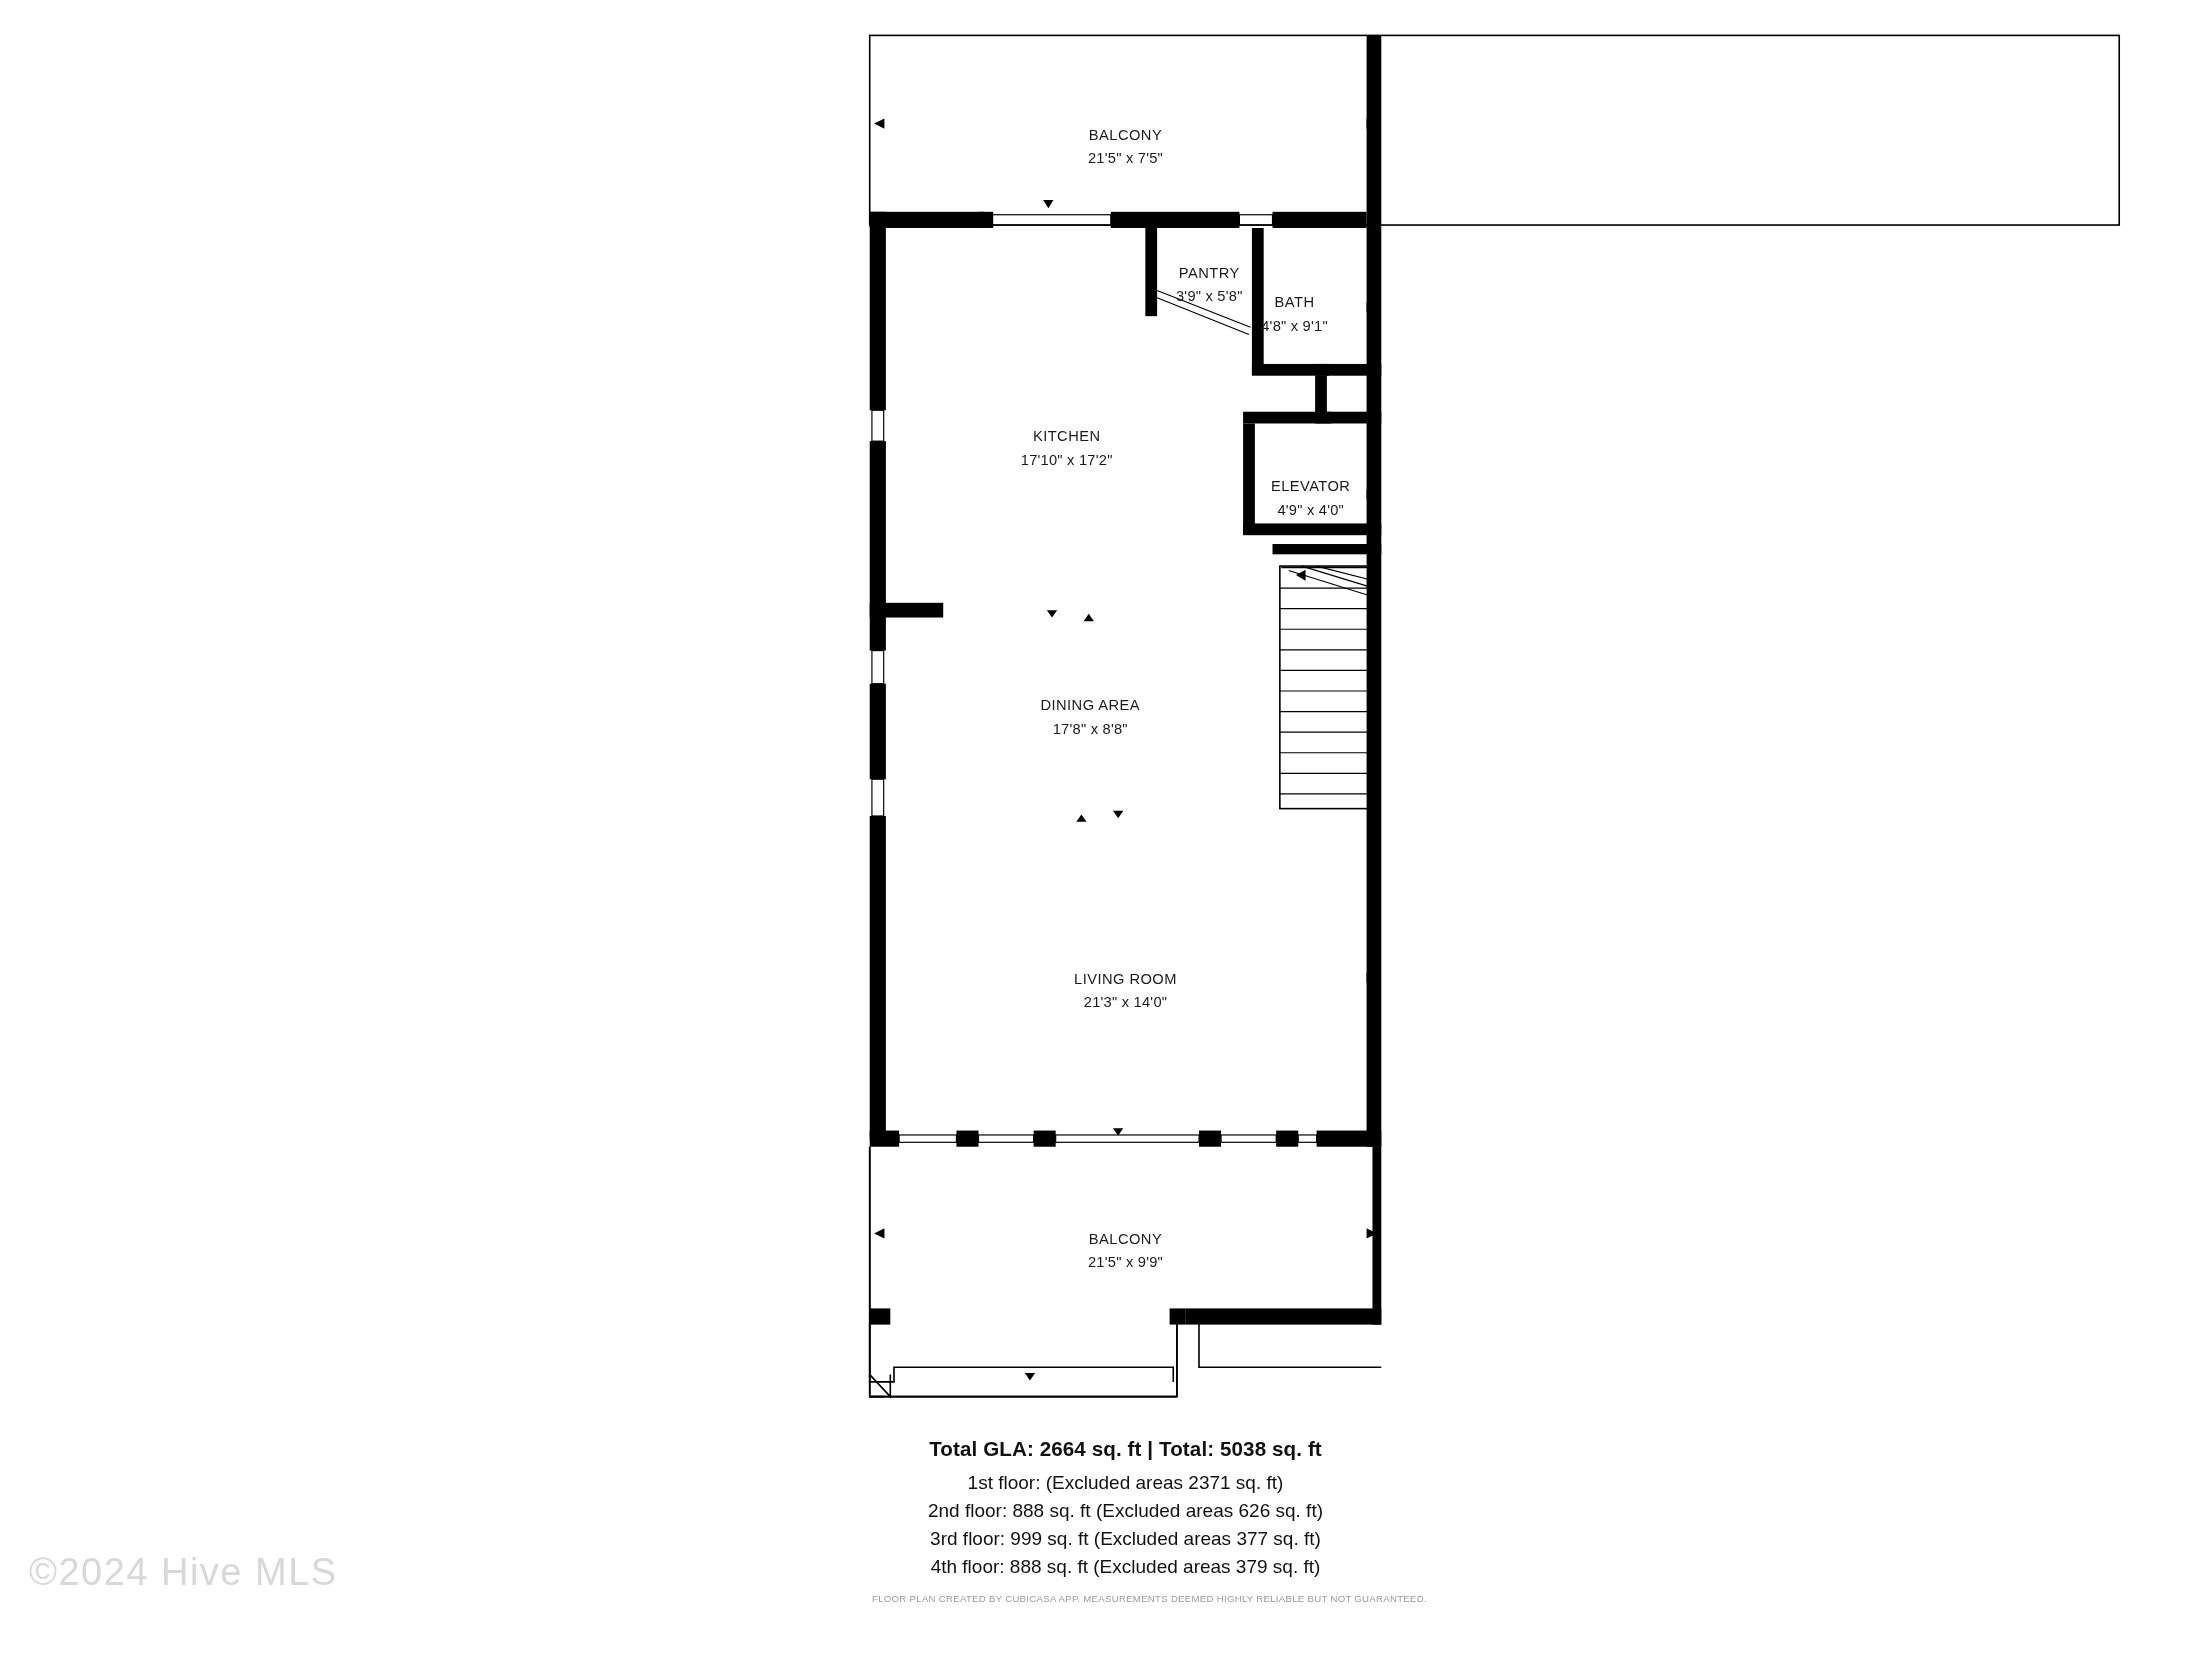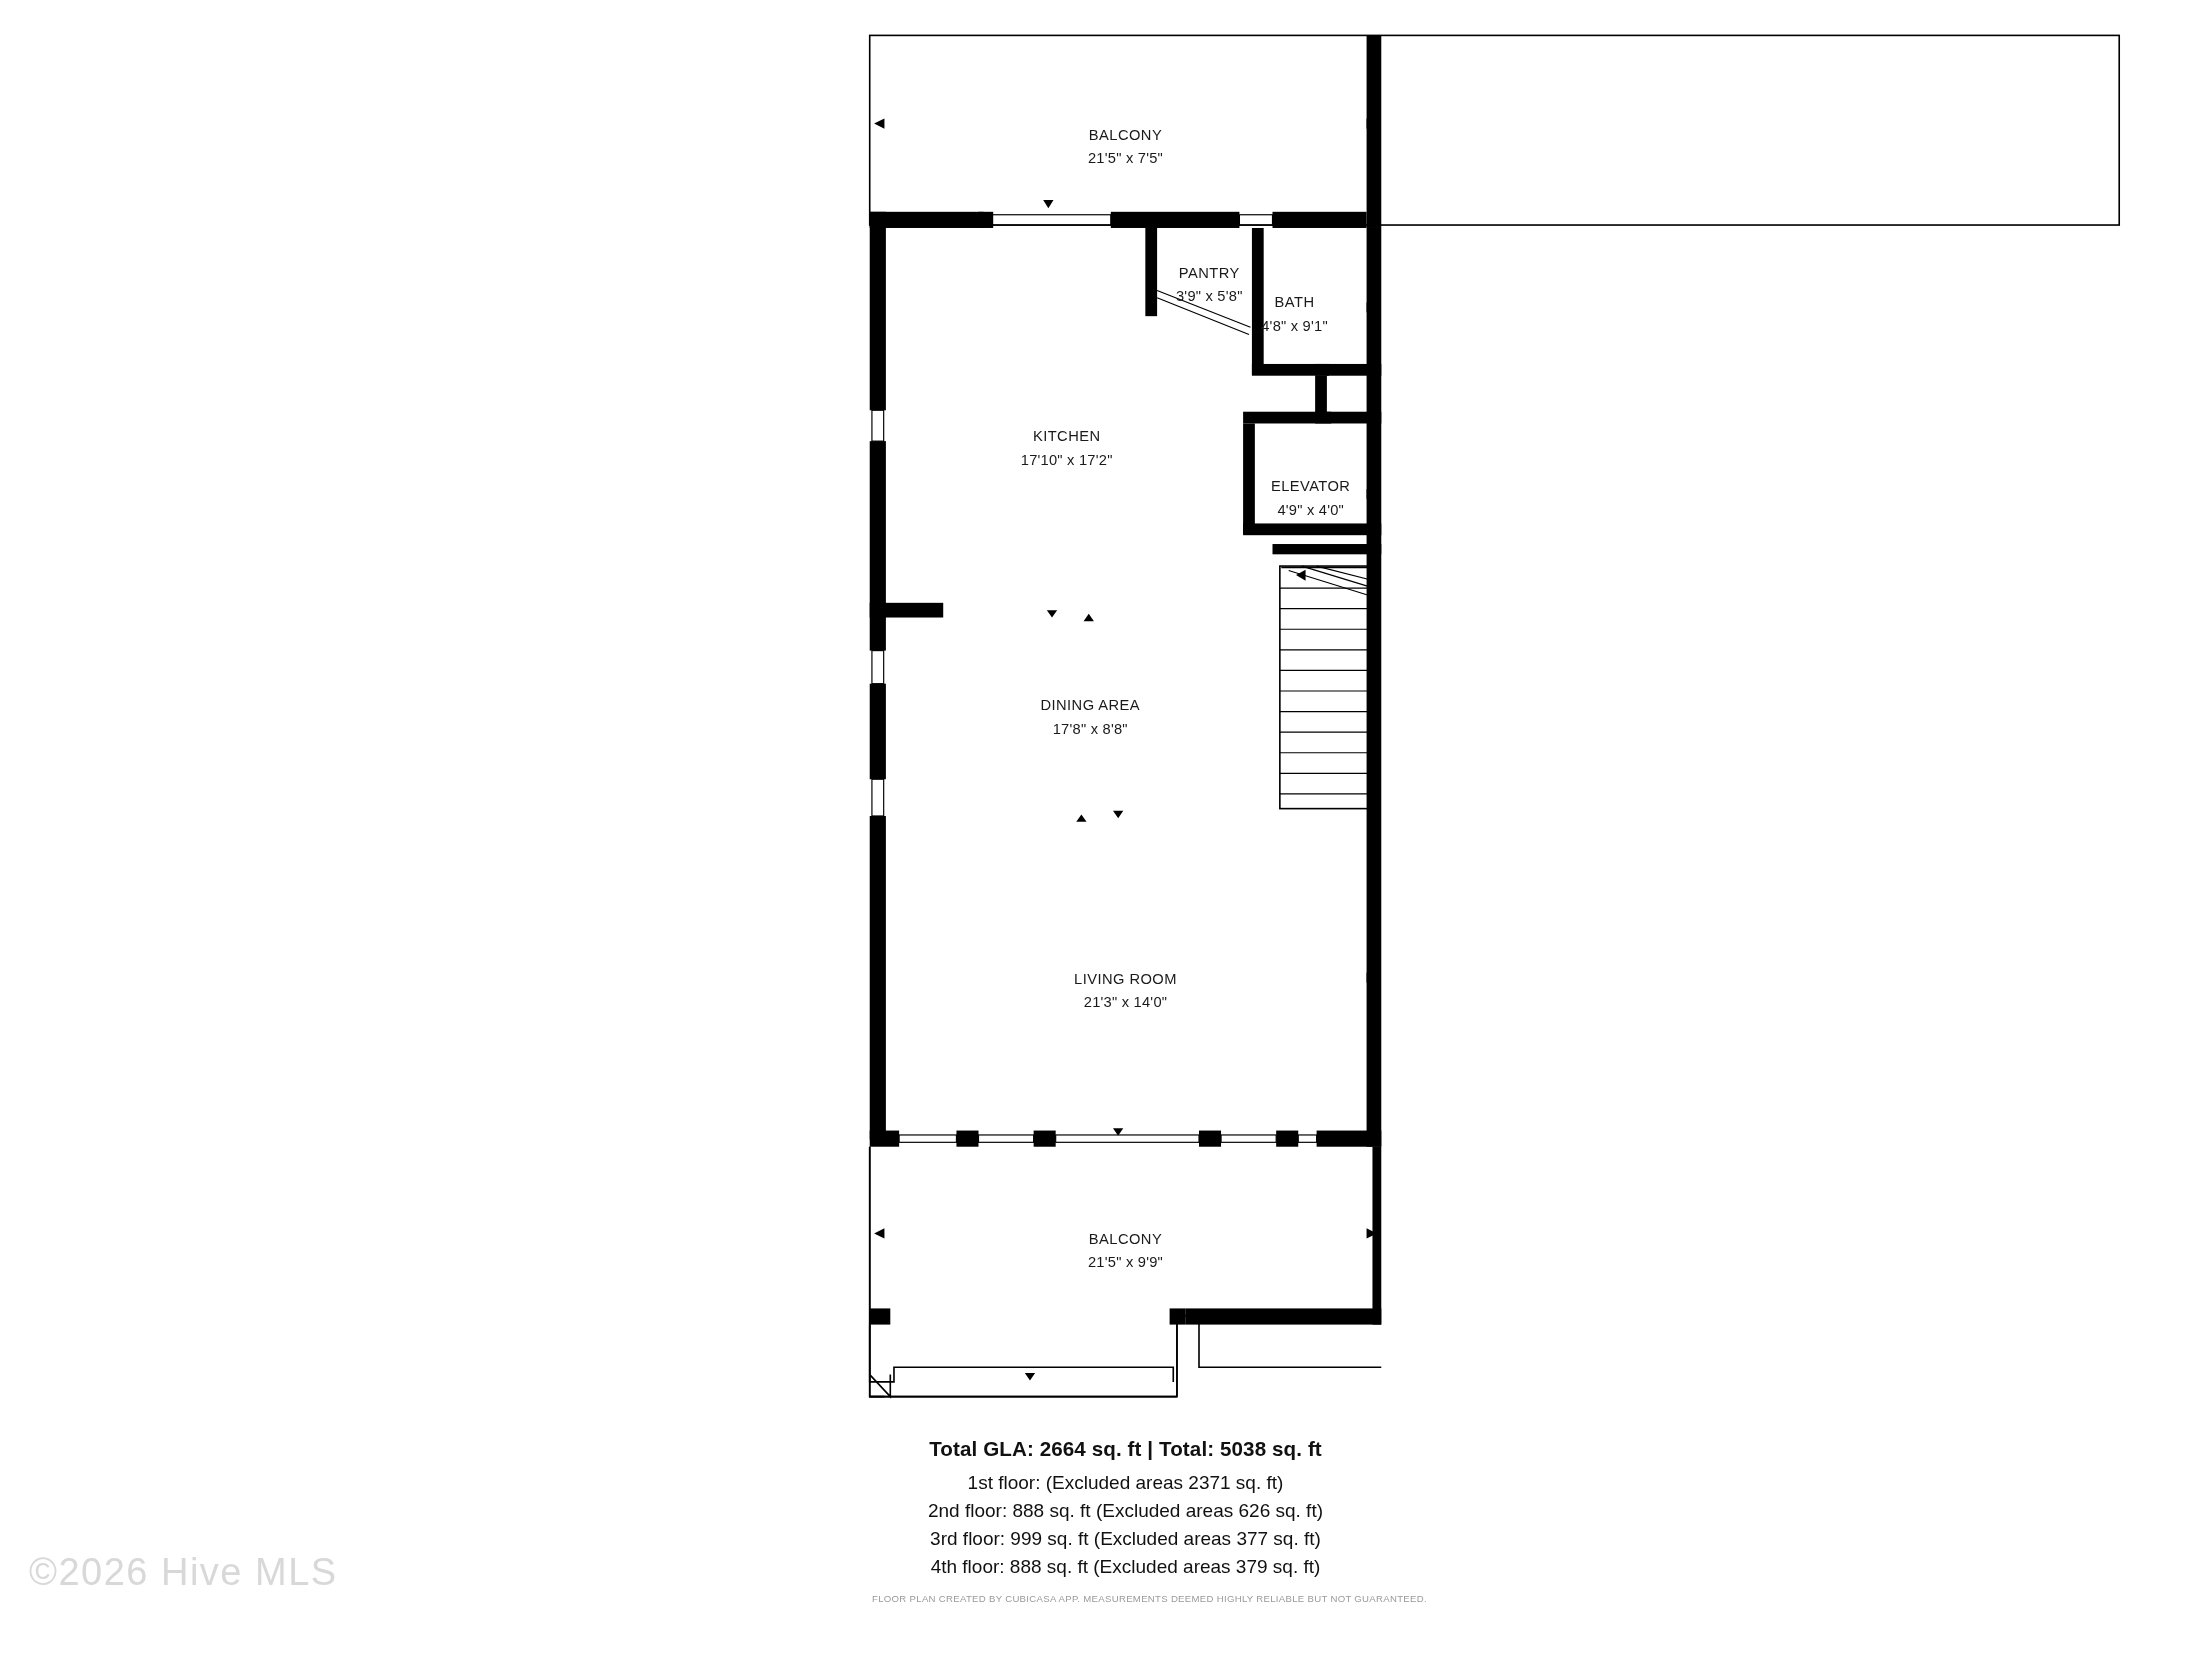--- a/index.html
+++ b/index.html
@@ -265,15 +265,15 @@
 
   <div class="summary summary-lines">
     <div>1st floor: (Excluded areas 2371 sq. ft)</div>
     <div>2nd floor: 888 sq. ft (Excluded areas 626 sq. ft)</div>
     <div>3rd floor: 999 sq. ft (Excluded areas 377 sq. ft)</div>
     <div>4th floor: 888 sq. ft (Excluded areas 379 sq. ft)</div>
   </div>
 
   <div class="disclaimer">FLOOR PLAN CREATED BY CUBICASA APP. MEASUREMENTS DEEMED HIGHLY RELIABLE BUT NOT GUARANTEED.</div>
 
-  <div class="watermark">©2026 Hive MLS</div>
+  <div class="watermark">©2024 Hive MLS</div>
 </div>
 
 
 </body></html>

